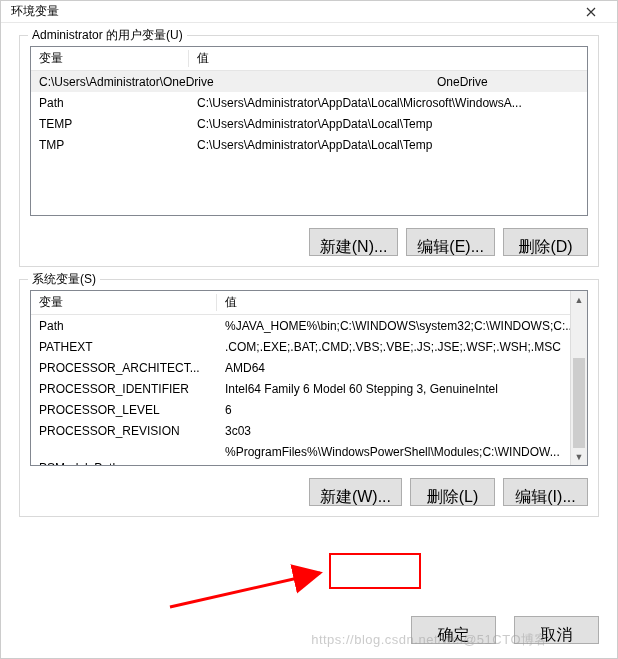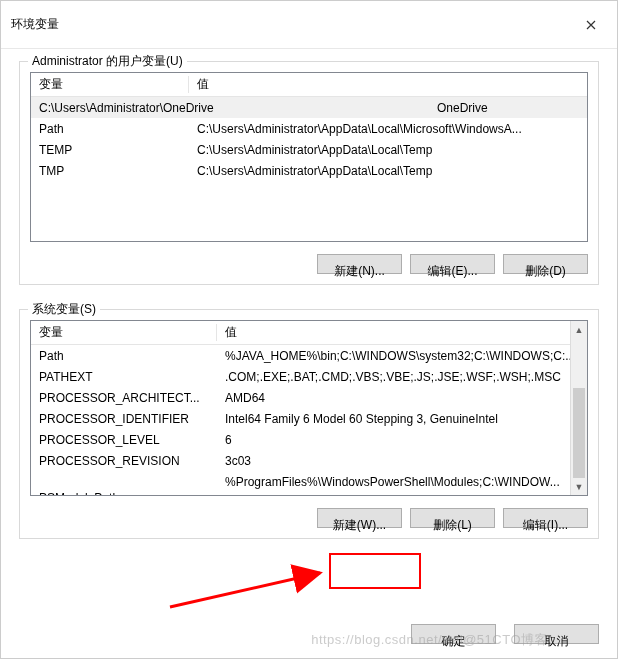--- a/index.html
+++ b/index.html
@@ -14,21 +14,21 @@
     }
     .window {
       width: 618px;
       height: 659px;
       border: 1px solid #ccc;
       background: #fff;
       display: flex;
       flex-direction: column;
     }
     .titlebar {
-      height: 48px;
+      height: 22px;
       display: flex;
       align-items: center;
       padding: 0 6px 0 10px;
       border-bottom: 1px solid #e8e8e8;
     }
     .titlebar-title {
       flex: 1;
       font-size: 12px;
     }
     .close-btn {
@@ -38,21 +38,21 @@
       align-items: center;
       justify-content: center;
       color: #444;
       font-size: 14px;
     }
     .content {
       padding: 12px 18px 12px 18px;
       flex: 1;
       display: flex;
       flex-direction: column;
-      gap: 24px;
+      gap: 12px;
     }
     .group {
       border: 1px solid #d9d9d9;
       padding: 10px 10px 10px 10px;
       position: relative;
     }
     .group-label {
       position: absolute;
       top: -9px;
       left: 8px;
@@ -101,24 +101,24 @@
     .td-val { flex: 1; }
     .tr2 { height: 21px;}
     .button-row {
       display: flex;
       justify-content: flex-end;
       gap: 8px;
       margin-top: 12px;
     }
     .btn {
       min-width: 85px;
-      height: 20px;
+      height: 28px;
       background: #e1e1e1;
       border: 1px solid #adadad;
-      font-size: 12px;
+      font-size: 16px;
       font-family: inherit;
       cursor: pointer;
       padding: 8px 10px;
     }
     .highlight-box {
       position: absolute;
       border: 2px solid red;
       pointer-events: none;
       z-index: 5;
     }

